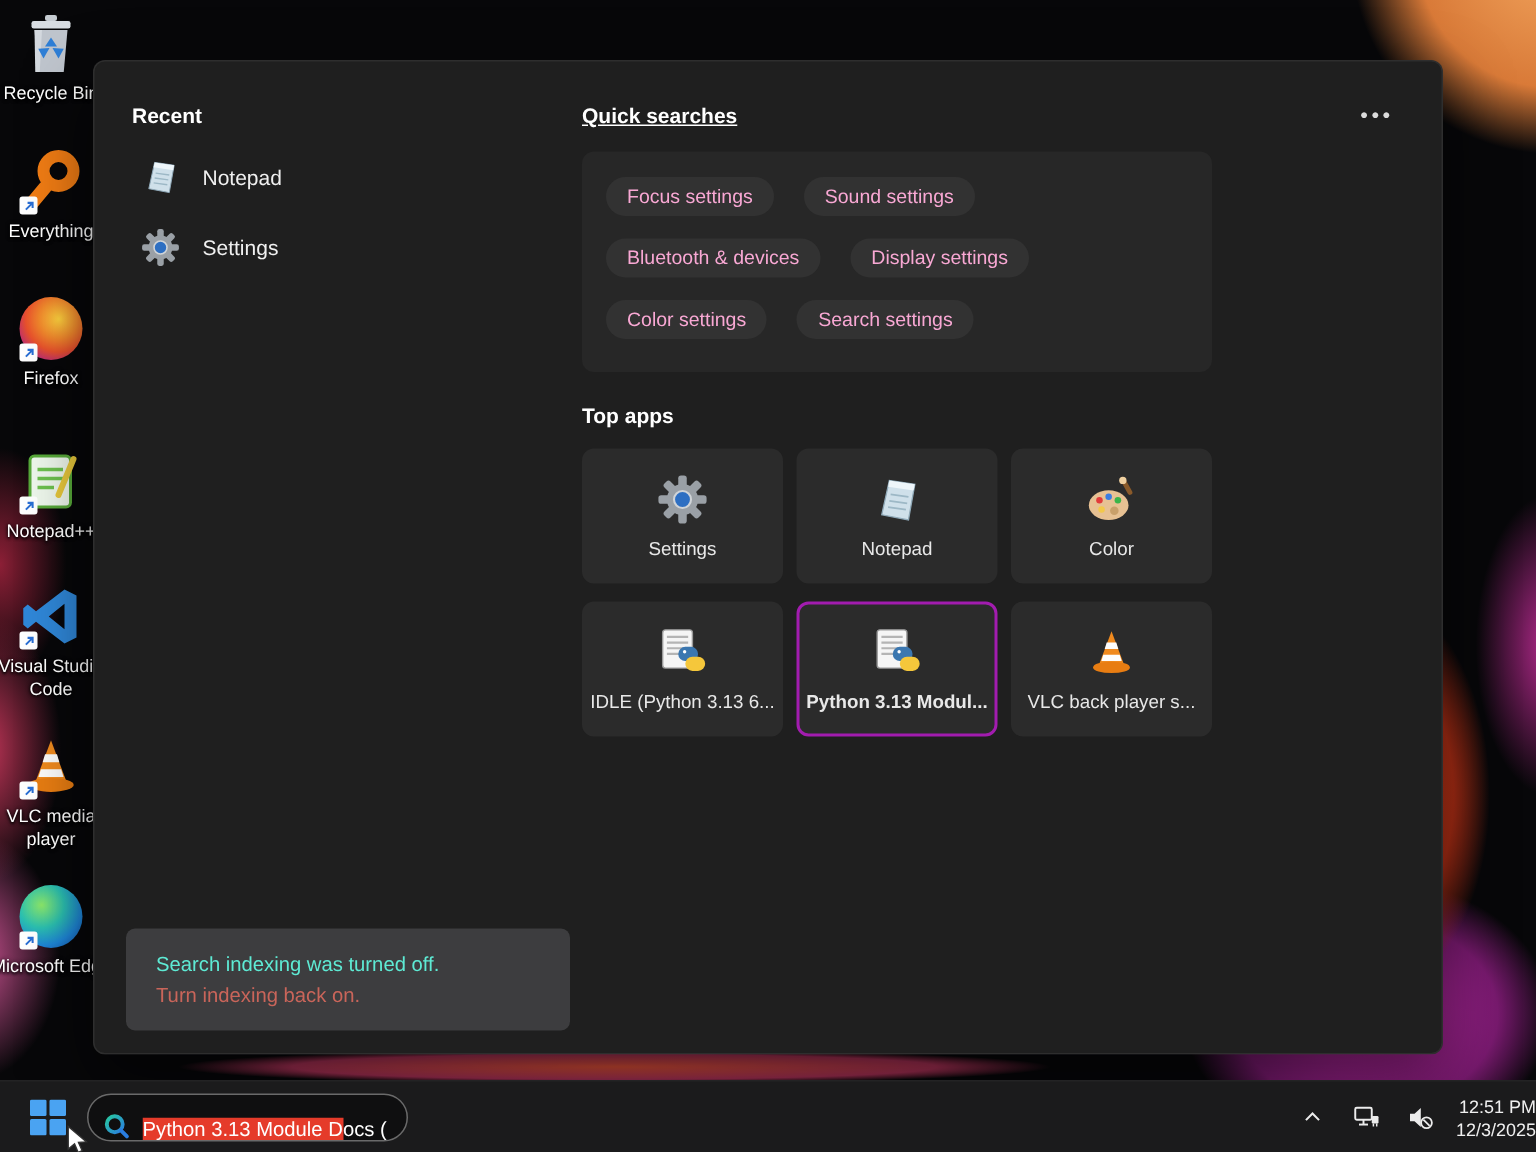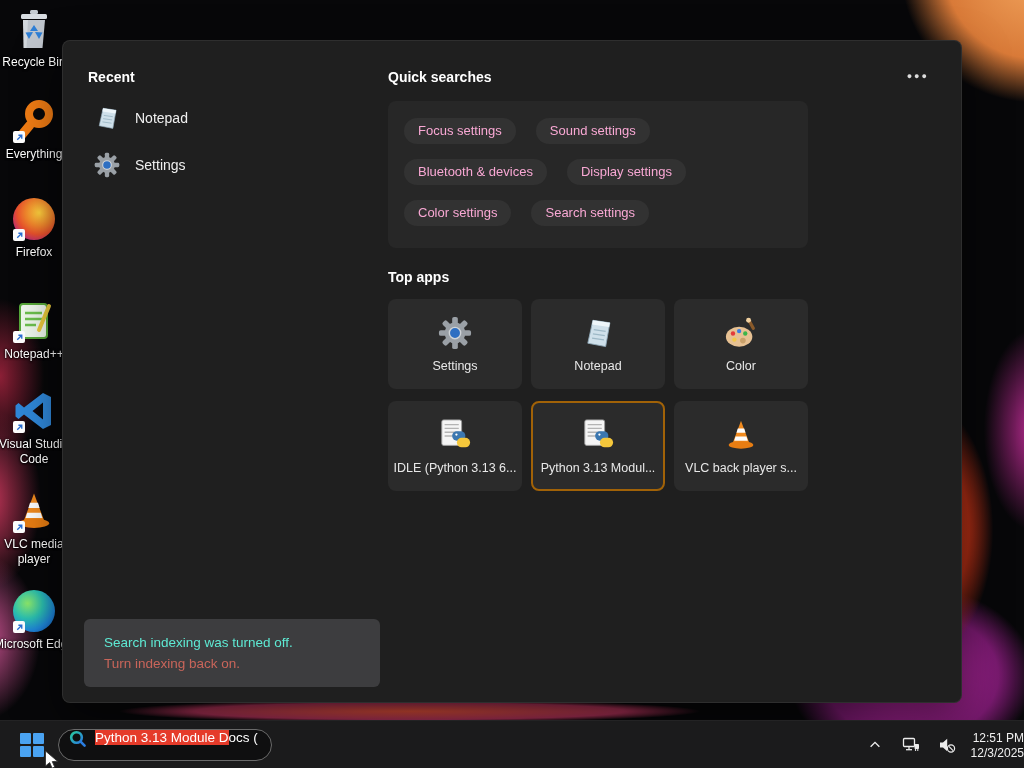--- a/index.html
+++ b/index.html
@@ -33,29 +33,29 @@
   .panel { position:absolute; left:62px; top:40px; width:900px; height:663px; background:#1f1f1f; border:1px solid rgba(255,255,255,.07); border-radius:8px; z-index:10; box-shadow:0 18px 45px rgba(0,0,0,.55); }
   .section-title { position:absolute; color:#fff; font-size:14px; font-weight:700; }
   .recent-list { position:absolute; left:25px; top:62px; display:flex; flex-direction:column; gap:17px; }
   .recent-item { display:flex; align-items:center; gap:15px; height:30px; padding:0 6px; border-radius:4px; cursor:pointer; }
   .recent-item span.lbl { color:#f0f0f0; font-size:14px; }
   .qs-more { position:absolute; right:32px; top:30px; color:#dcdcdc; font-size:9px; letter-spacing:2px; cursor:pointer; }
   .qs-card { position:absolute; left:325px; top:60px; width:420px; height:147px; background:#272727; border-radius:8px; padding:17px 16px; display:flex; flex-wrap:wrap; align-content:flex-start; gap:15px 20px; }
   .pill { background:#323232; color:#f9a8d4; font-size:13px; padding:5px 14px 6px; border-radius:16px; white-space:nowrap; cursor:pointer; }
   .tiles { position:absolute; left:325px; top:258px; display:grid; grid-template-columns:repeat(3,134px); gap:12px 9px; }
   .tile { width:134px; height:90px; background:#2b2b2b; border-radius:8px; display:flex; flex-direction:column; align-items:center; justify-content:center; gap:9px; cursor:pointer; }
-  .tile.selected { border:2px solid #a16207; }
+  .tile.selected { border:2px solid #a21caf;font-weight:bold; }
   .tile .lbl { color:#e8e8e8; font-size:12.5px; max-width:124px; white-space:nowrap; overflow:hidden; }
   .notice { position:absolute; left:21px; top:578px; width:296px; background:#3d3d3f; border-radius:6px; padding:13px 20px; }
   .notice .l1 { color:#5eead4; font-size:13.5px; line-height:21px; }
   .notice .l2 { color:#c9655a; font-size:13.5px; line-height:21px; cursor:pointer; }
   
   .taskbar { position:absolute; left:0; bottom:0; width:1024px; height:48px; background:#1b1b1c; border-top:1px solid rgba(255,255,255,.04); z-index:20; display:flex; align-items:center; }
   .start-btn { width:40px; height:40px; margin-left:12px; display:flex; align-items:center; justify-content:center; border-radius:4px; cursor:pointer; }
-  .tb-search { margin-left:6px; width:214px; height:32px; background:#0f0f10; border:1px solid #6a6a6a; border-radius:16px; display:flex; align-items:flex-start; padding:0 10px; gap:8px; cursor:text; }
+  .tb-search { margin-left:6px; width:214px; height:32px; background:#0f0f10; border:1px solid #6a6a6a; border-radius:16px; display:flex; align-items:flex-end; padding:0 10px; gap:8px; cursor:text; }
   .tb-search .txt { font-size:13.5px; color:#fff; white-space:nowrap; overflow:hidden; }
   .tb-search .hl { background:#e53b2a; color:#fff; }
   .tray { margin-left:auto; display:flex; align-items:flex-end; gap:12px; padding-right:0; }
   .tray-btn { display:flex; align-items:center; justify-content:center; width:24px; height:32px; cursor:pointer; }
   .clock { text-align:right; color:#f0f0f0; font-size:12px; line-height:15px; cursor:pointer; }
   .cursor { position:absolute; left:44px; top:750px; z-index:40; pointer-events:none; }
 </style>
 </head>
 <body>
 
@@ -185,21 +185,21 @@
           <rect x="1" y="15" width="9" height="6" rx="2" transform="rotate(45 18 18)"></rect>
           <rect x="26" y="15" width="9" height="6" rx="2" transform="rotate(45 18 18)"></rect>
           <circle cx="18" cy="18" r="11"></circle>
         </g>
         <circle cx="18" cy="18" r="6" fill="#2e6fc2" stroke="#d0d4d8" stroke-width="1.5"></circle>
       </svg>
       <span class="lbl">Settings</span>
     </div>
   </div>
 
-  <div class="section-title" style="left:325px; top:28px;">Quick searches</div>
+  <div class="section-title" style="left:325px; top:28px;text-decoration:underline;">Quick searches</div>
   <div class="qs-more">●●●</div>
 
   <div class="qs-card">
     <div class="pill">Focus settings</div>
     <div class="pill">Sound settings</div>
     <div class="pill">Bluetooth &amp; devices</div>
     <div class="pill">Display settings</div>
     <div class="pill">Color settings</div>
     <div class="pill">Search settings</div>
   </div>

